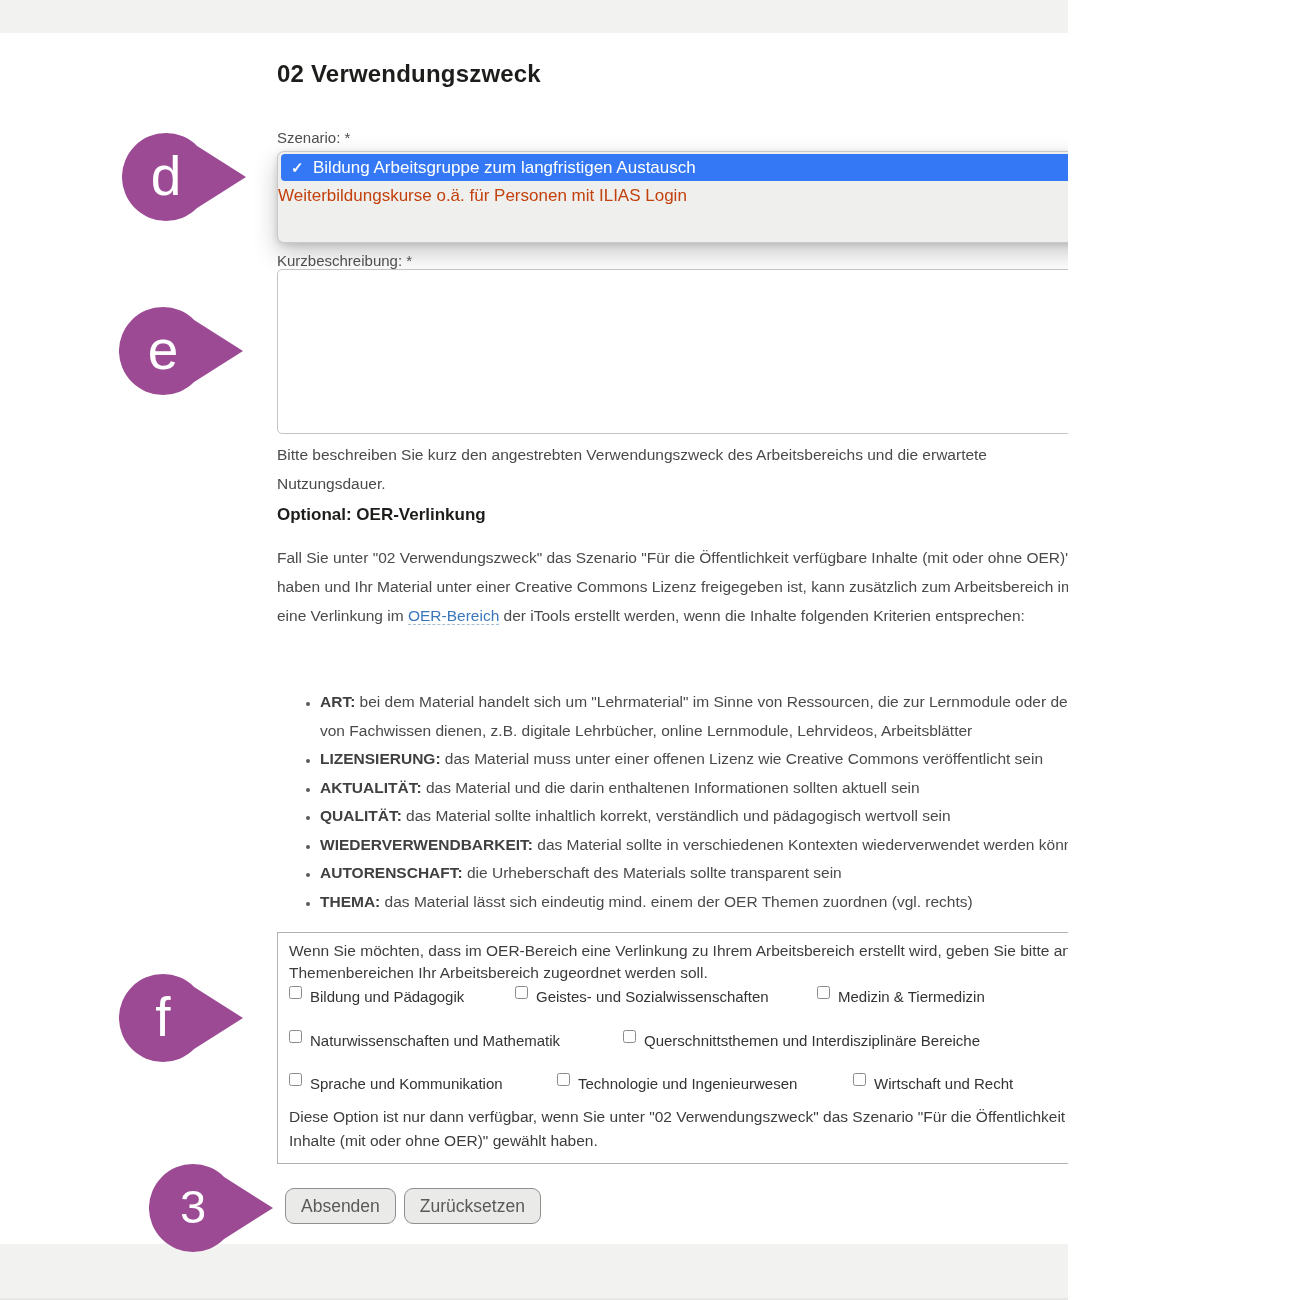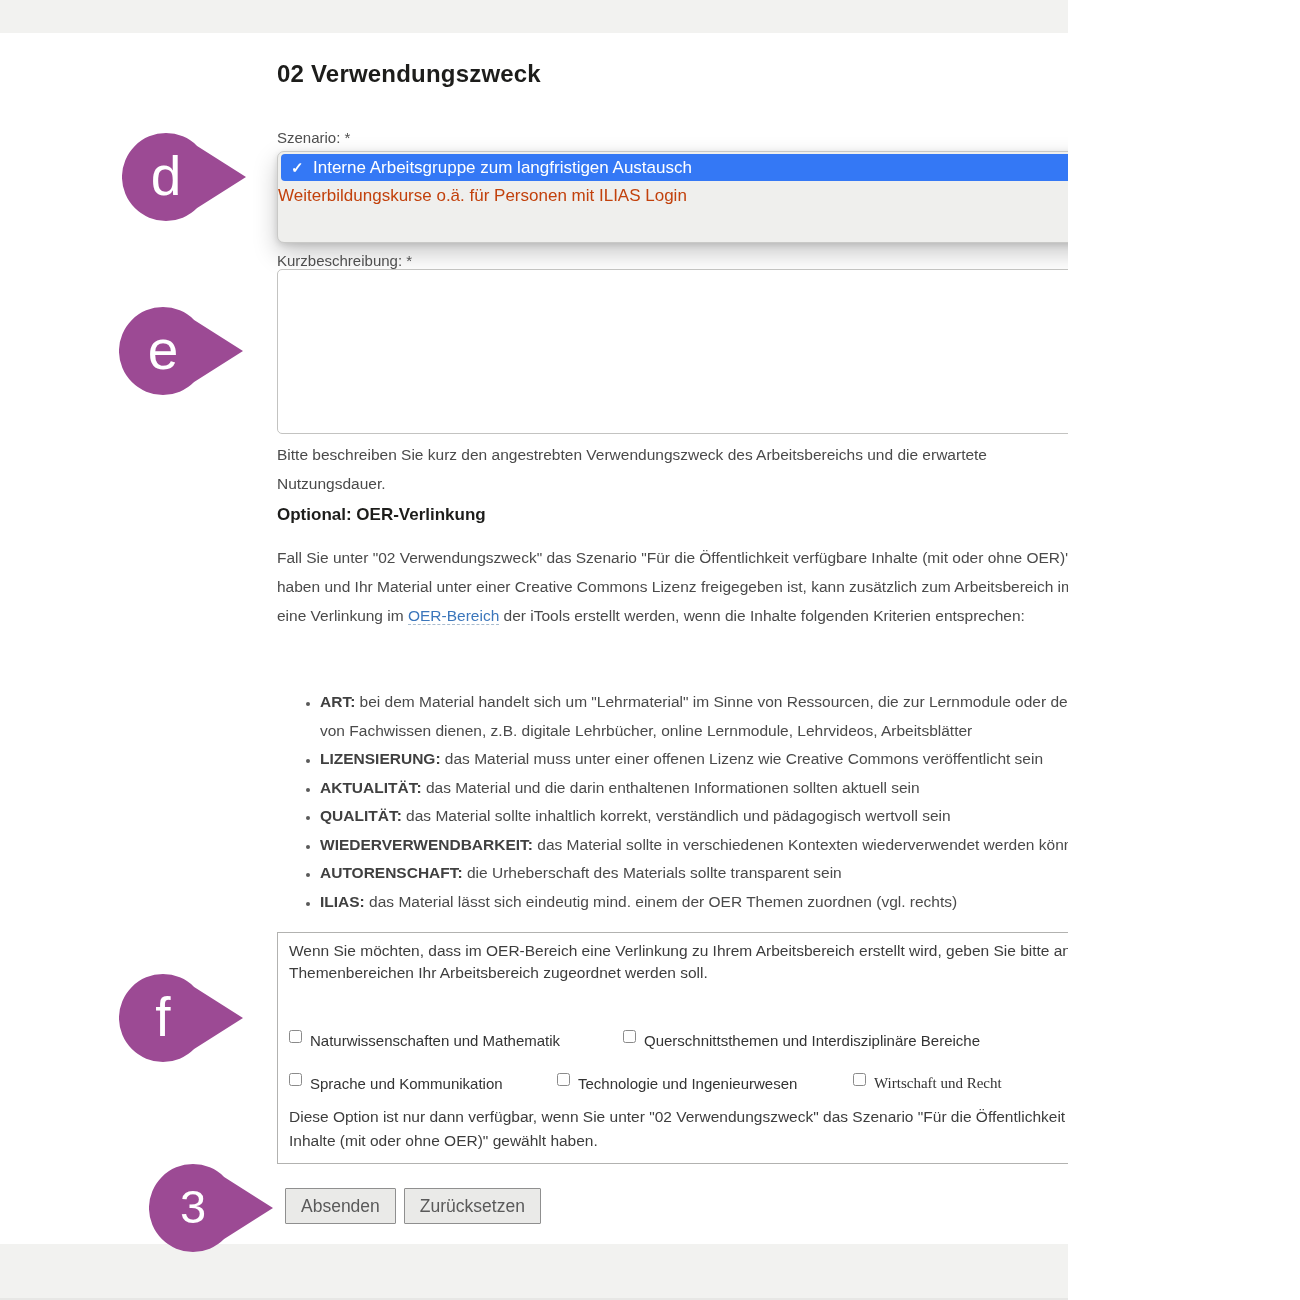--- a/index.html
+++ b/index.html
@@ -56,27 +56,27 @@
   .box-intro { position:absolute; left:11px; top:7px; width:852px; font-size:15.5px;
                line-height:21.5px; color:#3d3d3d; }
   .cb-row { position:absolute; left:0; width:100%; height:22px; }
   .cb-row1 { top:52px; } .cb-row2 { top:96px; } .cb-row3 { top:139px; }
   .cb-item { position:absolute; display:inline-flex; align-items:flex-start; gap:8px; cursor:pointer; }
   .checkbox { width:13px; height:13px; border:1px solid #8a8a8a; border-radius:2.5px;
               background:#fefefe; margin-top:1px; flex:0 0 auto; }
   .cb-label { font-size:15px; color:#333333; white-space:nowrap; position:relative; top:3px; }
   .r1a{left:11px;} .r1b{left:237px;} .r1c{left:539px;}
   .r2a{left:11px;text-align:center;} .r2b{left:345px;}
-  .r3a{left:11px;} .r3b{left:279px;} .r3c{left:575px;font-family:Liberation Serif, serif;}
+  .r3a{left:11px;} .r3b{left:279px;} .r3c{left:575px;}
   .box-note { position:absolute; left:11px; top:172px; width:860px; font-size:15.5px;
               line-height:23.5px; color:#3d3d3d; }
 
   .button-row { left:285px; top:1188px; display:flex; gap:8px; }
   .btn { height:36px; padding:0 15px; background:#eaeae8; border:1px solid #8f8f8f;
-         border-radius:1px; font-family:"Liberation Sans",sans-serif; font-size:17.5px;
+         border-radius:9px; font-family:"Liberation Sans",sans-serif; font-size:17.5px;
          color:#5a5a5a; cursor:pointer; }
 
   
   .marker { position:absolute; width:126px; height:88px; }
   .marker svg { position:absolute; left:0; top:0; }
   .marker-label { position:absolute; left:0; top:0; width:88px; height:88px; line-height:86px;
                   text-align:center; color:#ffffff; font-size:55px; }
   .marker-num .marker-label { font-size:47px; }
   .m-d { left:122px; top:133px; }
   .m-e { left:119px; top:307px; }
@@ -91,21 +91,21 @@
   <div class="strip strip-top"></div>
   <div class="strip strip-bottom"></div>
 
   <h1 class="abs page-title">02 Verwendungszweck</h1>
 
   <div class="abs field-label lbl-scenario">Szenario: *</div>
 
   <div class="abs dd-panel">
     <div class="dd-option selected">
       <span class="dd-check">✓</span>
-      <span>Interne Arbeitsgruppe zum langfristigen Austausch</span>
+      <span>Bildung Arbeitsgruppe zum langfristigen Austausch</span>
     </div>
     <div class="dd-option">
       <span>Weiterbildungskurse o.ä. für Personen mit ILIAS Login</span>
     </div>
   </div>
 
   <div class="abs field-label lbl-desc">Kurzbeschreibung: *</div>
 
   <div class="abs ta-wrap">
     <textarea style=""></textarea>
@@ -118,26 +118,40 @@
 
   <p class="abs oer-intro"><span>Fall Sie unter "02 Verwendungszweck" das Szenario "Für die Öffentlichkeit verfügbare Inhalte (mit oder ohne OER)" gewählt haben und Ihr Material unter einer Creative Commons Lizenz freigegeben ist, kann zusätzlich zum Arbeitsbereich im Portal Point eine Verlinkung im </span><a class="oer-link">OER-Bereich</a><span> der iTools erstellt werden, wenn die Inhalte folgenden Kriterien entsprechen:</span></p>
 
   <ul class="abs criteria">
     <li><b>ART:</b><span> bei dem Material handelt sich um "Lehrmaterial" im Sinne von Ressourcen, die zur Lernmodule oder dem Verständnis von Fachwissen dienen, z.B. digitale Lehrbücher, online Lernmodule, Lehrvideos, Arbeitsblätter</span></li>
     <li><b>LIZENSIERUNG:</b><span> das Material muss unter einer offenen Lizenz wie Creative Commons veröffentlicht sein</span></li>
     <li><b>AKTUALITÄT:</b><span> das Material und die darin enthaltenen Informationen sollten aktuell sein</span></li>
     <li><b>QUALITÄT:</b><span> das Material sollte inhaltlich korrekt, verständlich und pädagogisch wertvoll sein</span></li>
     <li><b>WIEDERVERWENDBARKEIT:</b><span> das Material sollte in verschiedenen Kontexten wiederverwendet werden können</span></li>
     <li><b>AUTORENSCHAFT:</b><span> die Urheberschaft des Materials sollte transparent sein</span></li>
-    <li><b>ILIAS:</b><span> das Material lässt sich eindeutig mind. einem der OER Themen zuordnen (vgl. rechts)</span></li>
+    <li><b>THEMA:</b><span> das Material lässt sich eindeutig mind. einem der OER Themen zuordnen (vgl. rechts)</span></li>
   </ul>
 
   <div class="abs topics-box">
     <div class="box-intro">Wenn Sie möchten, dass im OER-Bereich eine Verlinkung zu Ihrem Arbeitsbereich erstellt wird, geben Sie bitte an, welchen Themenbereichen Ihr Arbeitsbereich zugeordnet werden soll.</div>
 
+    <div class="cb-row cb-row1">
+      <label class="cb-item r1a">
+          <span class="checkbox"></span>
+          <span class="cb-label">Bildung und Pädagogik</span>
+        </label>
+      <label class="cb-item r1b">
+          <span class="checkbox"></span>
+          <span class="cb-label">Geistes- und Sozialwissenschaften</span>
+        </label>
+      <label class="cb-item r1c">
+          <span class="checkbox"></span>
+          <span class="cb-label">Medizin &amp; Tiermedizin</span>
+        </label>
+    </div>
     <div class="cb-row cb-row2">
       <label class="cb-item r2a">
           <span class="checkbox"></span>
           <span class="cb-label">Naturwissenschaften und Mathematik</span>
         </label>
       <label class="cb-item r2b">
           <span class="checkbox"></span>
           <span class="cb-label">Querschnittsthemen und Interdisziplinäre Bereiche</span>
         </label>
     </div>

